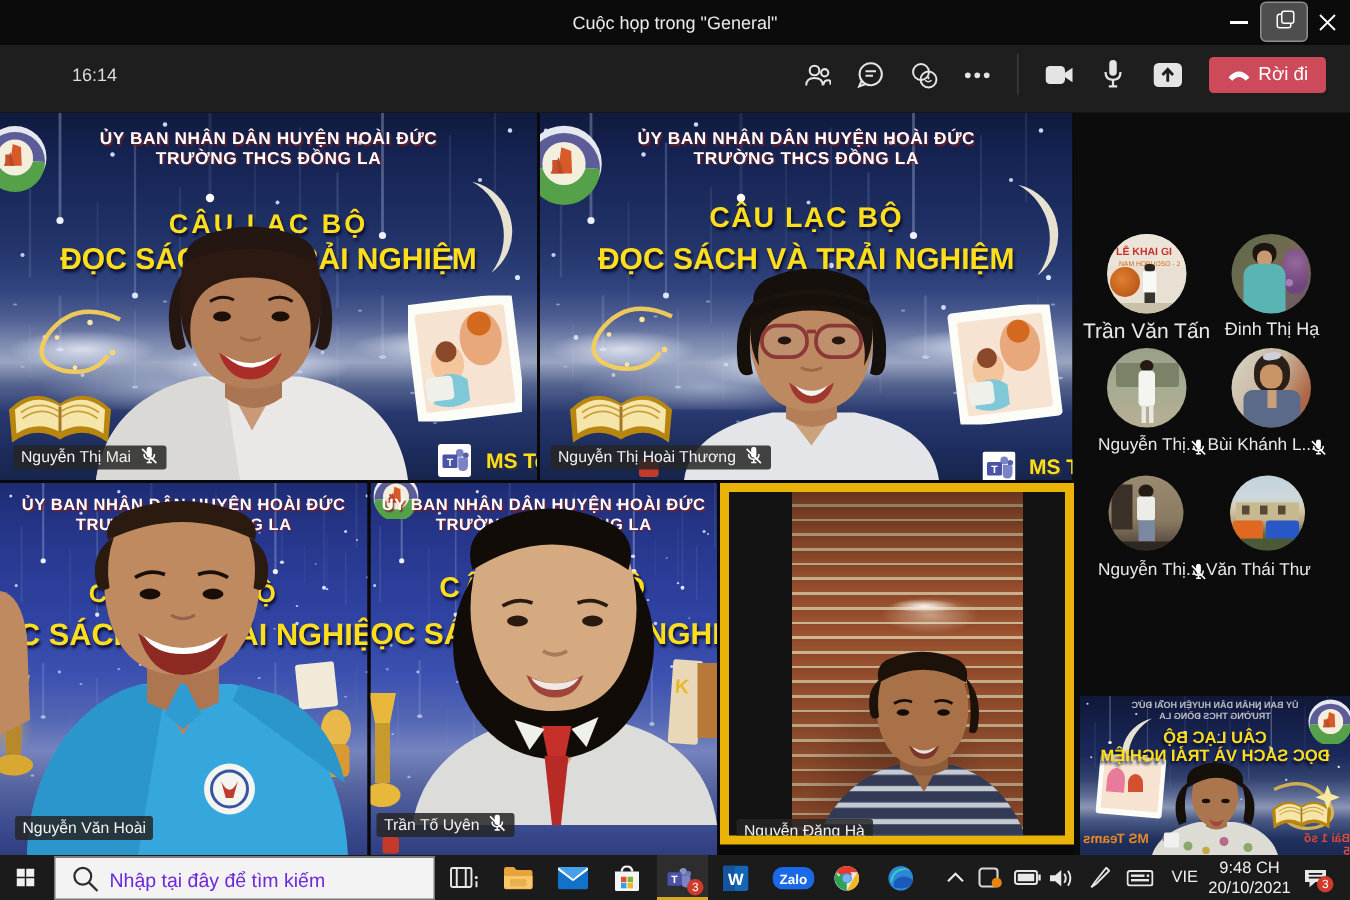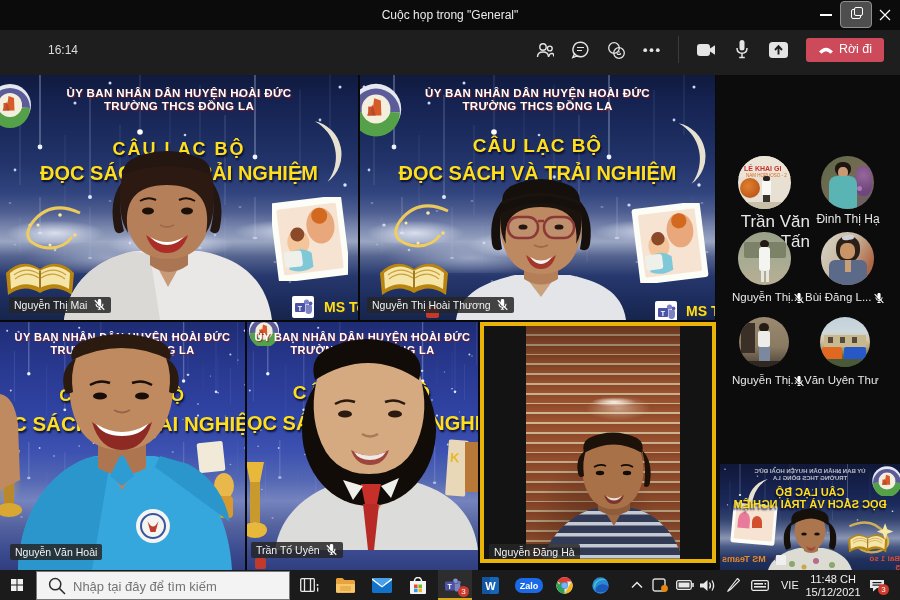--- a/index.html
+++ b/index.html
@@ -311,21 +311,21 @@
     <path d="M114 182 h20 l-4 20 h-12z" fill="#c62f2a"></path>
     <path d="M116 202 h16 l-5 46 h-6z" fill="#b82a26"></path>
     <path d="M96 178 l20 6 l-10 14z M152 176 l-18 8 l10 12z" fill="#efefec"></path>
   </svg>
   <div class="abs" style="left:8px;top:236px;z-index:6;width:11px;height:11px;background:#c43a2a;border-radius:2px"></div>
   <div class="lbl" style="left:4px;top:220px">Trần Tố Uyên&nbsp;&nbsp;<svg width="13" height="12" viewBox="0 0 15 13" style="vertical-align:-2px">
           <use href="#micoff"></use>
         </svg></div>
 </div>
 
-<div class="tile" id="t5" style="left:480px;top:322px;width:236px;height:241px;background:#131313;border:4px solid #eab308">
+<div class="tile" id="t5" style="left:480px;top:322px;width:236px;height:241px;background:#131313;border:6px solid #eab308">
   <div class="abs" style="left:42px;top:0;width:154px;height:237px;background:repeating-linear-gradient(180deg,#91492a 0px,#9e5632 8px,#cdb691 8px,#cdb691 9.8px);"></div>
   <div class="abs" style="left:42px;top:0;width:154px;height:237px;background:radial-gradient(ellipse 30px 6px at 88px 76px,rgba(255,250,240,.95),rgba(255,250,240,0) 75%),radial-gradient(ellipse 46px 18px at 92px 82px,rgba(250,235,215,.5),rgba(250,235,215,0) 70%),radial-gradient(ellipse 90px 120px at 70px 210px,rgba(50,25,15,.45),rgba(50,25,15,0) 70%),linear-gradient(180deg,rgba(40,20,12,.4),rgba(40,20,12,.05) 25%,rgba(40,20,12,0) 40%,rgba(40,20,12,.2) 85%)"></div>
   
   <svg class="abs" style="left:42px;top:24px;z-index:5" width="154" height="237" viewBox="0 0 154 237">
     <path d="M10 237 C14 190 44 164 70 158 L106 158 C134 164 158 190 162 237 Z" fill="#39415c"></path>
     <path d="M10 237 C14 190 44 164 70 158 L106 158 C134 164 158 190 162 237 Z" fill="url(#stripes5)"></path>
     <path d="M74 154 L88 176 L100 154 L86 148z" fill="#9c6844"></path>
     <path d="M72 142 h32 v18 q-16 10 -32 0z" fill="#8e5c3a"></path>
     <path d="M61 98 q27 -10 52 0 q8 21 2 38 q-8 23 -28 23 q-20 0 -28 -23 q-6 -17 2 -38z" fill="#a97148"></path>
     <path d="M58 103 q30 -17 58 0 q3 -10 -5 -15 q-24 -11 -48 0 q-8 5 -5 15z" fill="#1c120a"></path>
@@ -359,41 +359,41 @@
     <div class="abs" style="left:25px;top:39px;width:7px;height:9px;background:#383430"></div>
     <div class="abs" style="left:0;top:46px;width:100%;height:7px;background:#c8c0a8"></div>
   </div>
   <div class="abs" style="left:105px;top:81px;width:53px;height:53px;border-radius:50%;overflow:hidden;background:linear-gradient(135deg,#5a6a48 0%,#756a52 50%,#6a5a6a 100%)">
     <div class="abs" style="left:34px;top:10px;width:17px;height:30px;background:radial-gradient(circle at 50% 30%,#96689a,#70467e 70%);border-radius:40%"></div>
     <div class="abs" style="left:36px;top:30px;width:5px;height:5px;border-radius:50%;background:#a87ab8"></div>
     <div class="abs" style="left:14px;top:6px;width:16px;height:14px;background:#1e1410;border-radius:45%"></div>
     <div class="abs" style="left:17px;top:11px;width:10px;height:11px;background:#c89a74;border-radius:45%"></div>
     <div class="abs" style="left:8px;top:20px;width:28px;height:33px;background:#5ab4b4;border-radius:8px 8px 0 0"></div>
   </div>
-  <div class="abs" style="left:6px;top:137px;width:88px;text-align:right;color:#e8e8e8;font-size:17px">Trần Văn Tấn</div>
+  <div class="abs" style="left:6px;top:137px;width:88px;text-align:left;color:#e8e8e8;font-size:14px">Trần Văn Tấn</div>
       <div class="abs" style="left:89px;top:137px;width:86px;text-align:center;color:#e8e8e8;font-size:12px">Đinh Thị Hạ</div>
   <div class="abs" style="left:22px;top:157px;width:53px;height:53px;border-radius:50%;overflow:hidden;background:linear-gradient(180deg,#98a088 0%,#a8ac92 55%,#b8ae94 100%)">
     <div class="abs" style="left:6px;top:10px;width:42px;height:16px;background:#7c8268;border-radius:2px"></div>
     <div class="abs" style="left:22px;top:8px;width:9px;height:8px;background:#241a12;border-radius:50%"></div>
     <div class="abs" style="left:21px;top:15px;width:11px;height:24px;background:#f4f4f0;border-radius:3px"></div>
     <div class="abs" style="left:23px;top:38px;width:3px;height:12px;background:#e8e8e0"></div>
         <div class="abs" style="left:28px;top:38px;width:3px;height:12px;background:#e8e8e0"></div>
   </div>
   <div class="abs" style="left:105px;top:157px;width:53px;height:53px;border-radius:50%;overflow:hidden;background:linear-gradient(120deg,#d8d4c8 0%,#c8b8a0 45%,#b06a4a 80%,#a05a40 100%)">
     <div class="abs" style="left:15px;top:4px;width:24px;height:26px;background:#2a2018;border-radius:45%"></div>
     <div class="abs" style="left:21px;top:3px;width:12px;height:5px;background:#d0d0da;border-radius:40%;transform:rotate(-8deg)"></div>
     <div class="abs" style="left:19px;top:11px;width:15px;height:16px;background:#c89468;border-radius:42%"></div>
     <div class="abs" style="left:8px;top:28px;width:38px;height:25px;background:#5a6a88;border-radius:6px 6px 0 0"></div>
     <div class="abs" style="left:24px;top:28px;width:6px;height:12px;background:#c8a078"></div>
   </div>
   <div class="abs" style="left:16px;top:216px;color:#e8e8e8;font-size:11.5px">Nguyễn Thị...</div>
       <svg class="abs" style="left:77px;top:218px" width="12" height="11" viewBox="0 0 15 13">
         <use href="#micoff"></use>
       </svg>
-      <div class="abs" style="left:89px;top:216px;color:#e8e8e8;font-size:11.5px">Bùi Đăng L...</div>
+      <div class="abs" style="left:89px;top:216px;color:#e8e8e8;font-size:11.5px">Bùi Khánh L...</div>
       <svg class="abs" style="left:157px;top:218px" width="12" height="11" viewBox="0 0 15 13">
         <use href="#micoff"></use>
       </svg>
   <div class="abs" style="left:23px;top:242px;width:50px;height:50px;border-radius:50%;overflow:hidden;background:linear-gradient(180deg,#9a8a70 0%,#8a7a62 60%,#4a4036 100%)">
     <div class="abs" style="left:2px;top:6px;width:14px;height:30px;background:#3a3028"></div>
     <div class="abs" style="left:20px;top:6px;width:10px;height:9px;background:#241c14;border-radius:50%"></div>
     <div class="abs" style="left:19px;top:14px;width:12px;height:16px;background:#ecece8;border-radius:2px"></div>
     <div class="abs" style="left:20px;top:30px;width:11px;height:14px;background:#7a88a0"></div>
     <div class="abs" style="left:0;top:44px;width:100%;height:6px;background:#2e2820"></div>
   </div>
@@ -403,21 +403,21 @@
         <div class="abs" style="left:20px;top:20px;width:5px;height:6px;background:#584838"></div>
         <div class="abs" style="left:32px;top:20px;width:5px;height:6px;background:#584838"></div>
     <div class="abs" style="left:2px;top:30px;width:20px;height:14px;background:#e06820;border-radius:2px"></div>
     <div class="abs" style="left:24px;top:30px;width:22px;height:14px;background:#2858c8;border-radius:2px"></div>
     <div class="abs" style="left:0;top:42px;width:100%;height:8px;background:#4a5a38"></div>
   </div>
   <div class="abs" style="left:16px;top:299px;color:#e8e8e8;font-size:11.5px">Nguyễn Thị...</div>
       <svg class="abs" style="left:77px;top:301px" width="12" height="11" viewBox="0 0 15 13">
         <use href="#micoff"></use>
       </svg>
-      <div class="abs" style="left:88px;top:299px;color:#e8e8e8;font-size:11.5px">Văn Uyên Thư</div>
+      <div class="abs" style="left:88px;top:299px;color:#e8e8e8;font-size:11.5px">Văn Thái Thư</div>
 </div>
 
 <div class="tile" id="t6" style="left:720px;top:464px;width:180px;height:106px">
   <div class="sky6"></div>
   <svg class="starfield" width="180" height="106">
         <use href="#stars" transform="scale(0.5,0.43)"></use>
       </svg>
   <svg class="moon" style="left:22px;top:12px" width="38" height="50" viewBox="0 0 46 66">
         <path d="M26 2 A34 34 0 0 0 26 64 A41 41 0 0 1 26 2 Z" fill="#ece6d2" opacity=".98" transform="rotate(12 20 33)"></path>
       </svg>
@@ -524,21 +524,21 @@
         <rect x="0" y="0" width="5.5" height="5.5" fill="#f0f0f0"></rect>
         <rect x="6.5" y="0" width="5.5" height="5.5" fill="#f0f0f0"></rect>
         <rect x="0" y="6.5" width="5.5" height="5.5" fill="#f0f0f0"></rect>
         <rect x="6.5" y="6.5" width="5.5" height="5.5" fill="#f0f0f0"></rect>
       </svg>
   <div class="abs" style="left:36px;top:1px;width:254px;height:29px;background:#f3f3f3;border:1px solid #777">
     <svg class="abs" style="left:11px;top:5px" width="18" height="18" viewBox="0 0 18 18">
           <circle cx="7.2" cy="7.2" r="5.6" fill="none" stroke="#2e2e2e" stroke-width="1.5"></circle>
           <path d="M11.4 11.4 L17 17" stroke="#2e2e2e" stroke-width="1.5"></path>
         </svg>
-    <div class="abs" style="left:36px;top:7px;font-size:13px;color:#737373">Nhập tại đây để tìm kiếm</div>
+    <div class="abs" style="left:36px;top:7px;font-size:13px;color:#6d28d9">Nhập tại đây để tìm kiếm</div>
   </div>
   <svg class="abs" style="left:300px;top:8px" width="19" height="14" viewBox="0 0 19 14">
         <rect x="0.7" y="0.7" width="13.6" height="12.6" rx="1" fill="none" stroke="#e8e8e8" stroke-width="1.3"></rect>
         <line x1="4.5" y1="0.7" x2="4.5" y2="13.3" stroke="#e8e8e8" stroke-width="1.3"></line>
         <line x1="10.5" y1="0.7" x2="10.5" y2="13.3" stroke="#e8e8e8" stroke-width="1.3"></line>
         <circle cx="17.5" cy="7" r="1" fill="#e8e8e8"></circle>
         <rect x="17" y="9.5" width="1.3" height="4" fill="#e8e8e8"></rect>
       </svg>
   <svg class="abs" style="left:336px;top:8px" width="20" height="15" viewBox="0 0 20 15">
         <path d="M0 1.5 q0 -1.5 1.5 -1.5 h5 l2 2 h9 q1.5 0 1.5 1.5 v10 q0 1.5 -1.5 1.5 h-16 q-1.5 0 -1.5 -1.5z" fill="#e8a33d"></path>
@@ -611,22 +611,22 @@
   <svg class="abs" style="left:726px;top:8px" width="14" height="15" viewBox="0 0 14 15">
         <path d="M11.5 0.5 L13.5 2.5 L5 11 L1.5 13.5 L4 10z" fill="none" stroke="#e8e8e8" stroke-width="1.2"></path>
       </svg>
   <svg class="abs" style="left:751px;top:10px" width="18" height="11" viewBox="0 0 18 11">
         <rect x="0.7" y="0.7" width="16.6" height="9.6" rx="1.5" fill="none" stroke="#e8e8e8" stroke-width="1.3"></rect>
         <rect x="3" y="3" width="9" height="1.6" fill="#e8e8e8"></rect>
         <rect x="3" y="6" width="12" height="1.6" fill="#e8e8e8"></rect>
         <rect x="13.5" y="3" width="1.6" height="1.6" fill="#e8e8e8"></rect>
       </svg>
   <div class="abs" style="left:781px;top:9px;font-size:11px;color:#f0f0f0">VIE</div>
-  <div class="abs" style="left:805px;top:3px;width:56px;text-align:center;font-size:11px;color:#f0f0f0">11:48 CH</div>
-  <div class="abs" style="left:798px;top:16px;width:70px;text-align:center;font-size:11px;color:#f0f0f0">15/12/2021</div>
+  <div class="abs" style="left:805px;top:3px;width:56px;text-align:center;font-size:11px;color:#f0f0f0">9:48 CH</div>
+  <div class="abs" style="left:798px;top:16px;width:70px;text-align:center;font-size:11px;color:#f0f0f0">20/10/2021</div>
   <svg class="abs" style="left:869px;top:9px" width="16" height="13" viewBox="0 0 16 13">
         <path d="M1 1 h14 v8 h-7 l-4 3.5 v-3.5 h-3z" fill="#e8e8e8"></path>
         <rect x="3.5" y="3" width="9" height="1.2" fill="#1b1b1b"></rect>
         <rect x="3.5" y="5.5" width="9" height="1.2" fill="#1b1b1b"></rect>
       </svg>
   <div class="abs" style="left:878px;top:14px;width:11px;height:11px;background:#d03a2a;border-radius:50%;color:#fff;font-size:8px;text-align:center;line-height:11px">3</div>
 </div>
 
 </div>
 </body></html>

